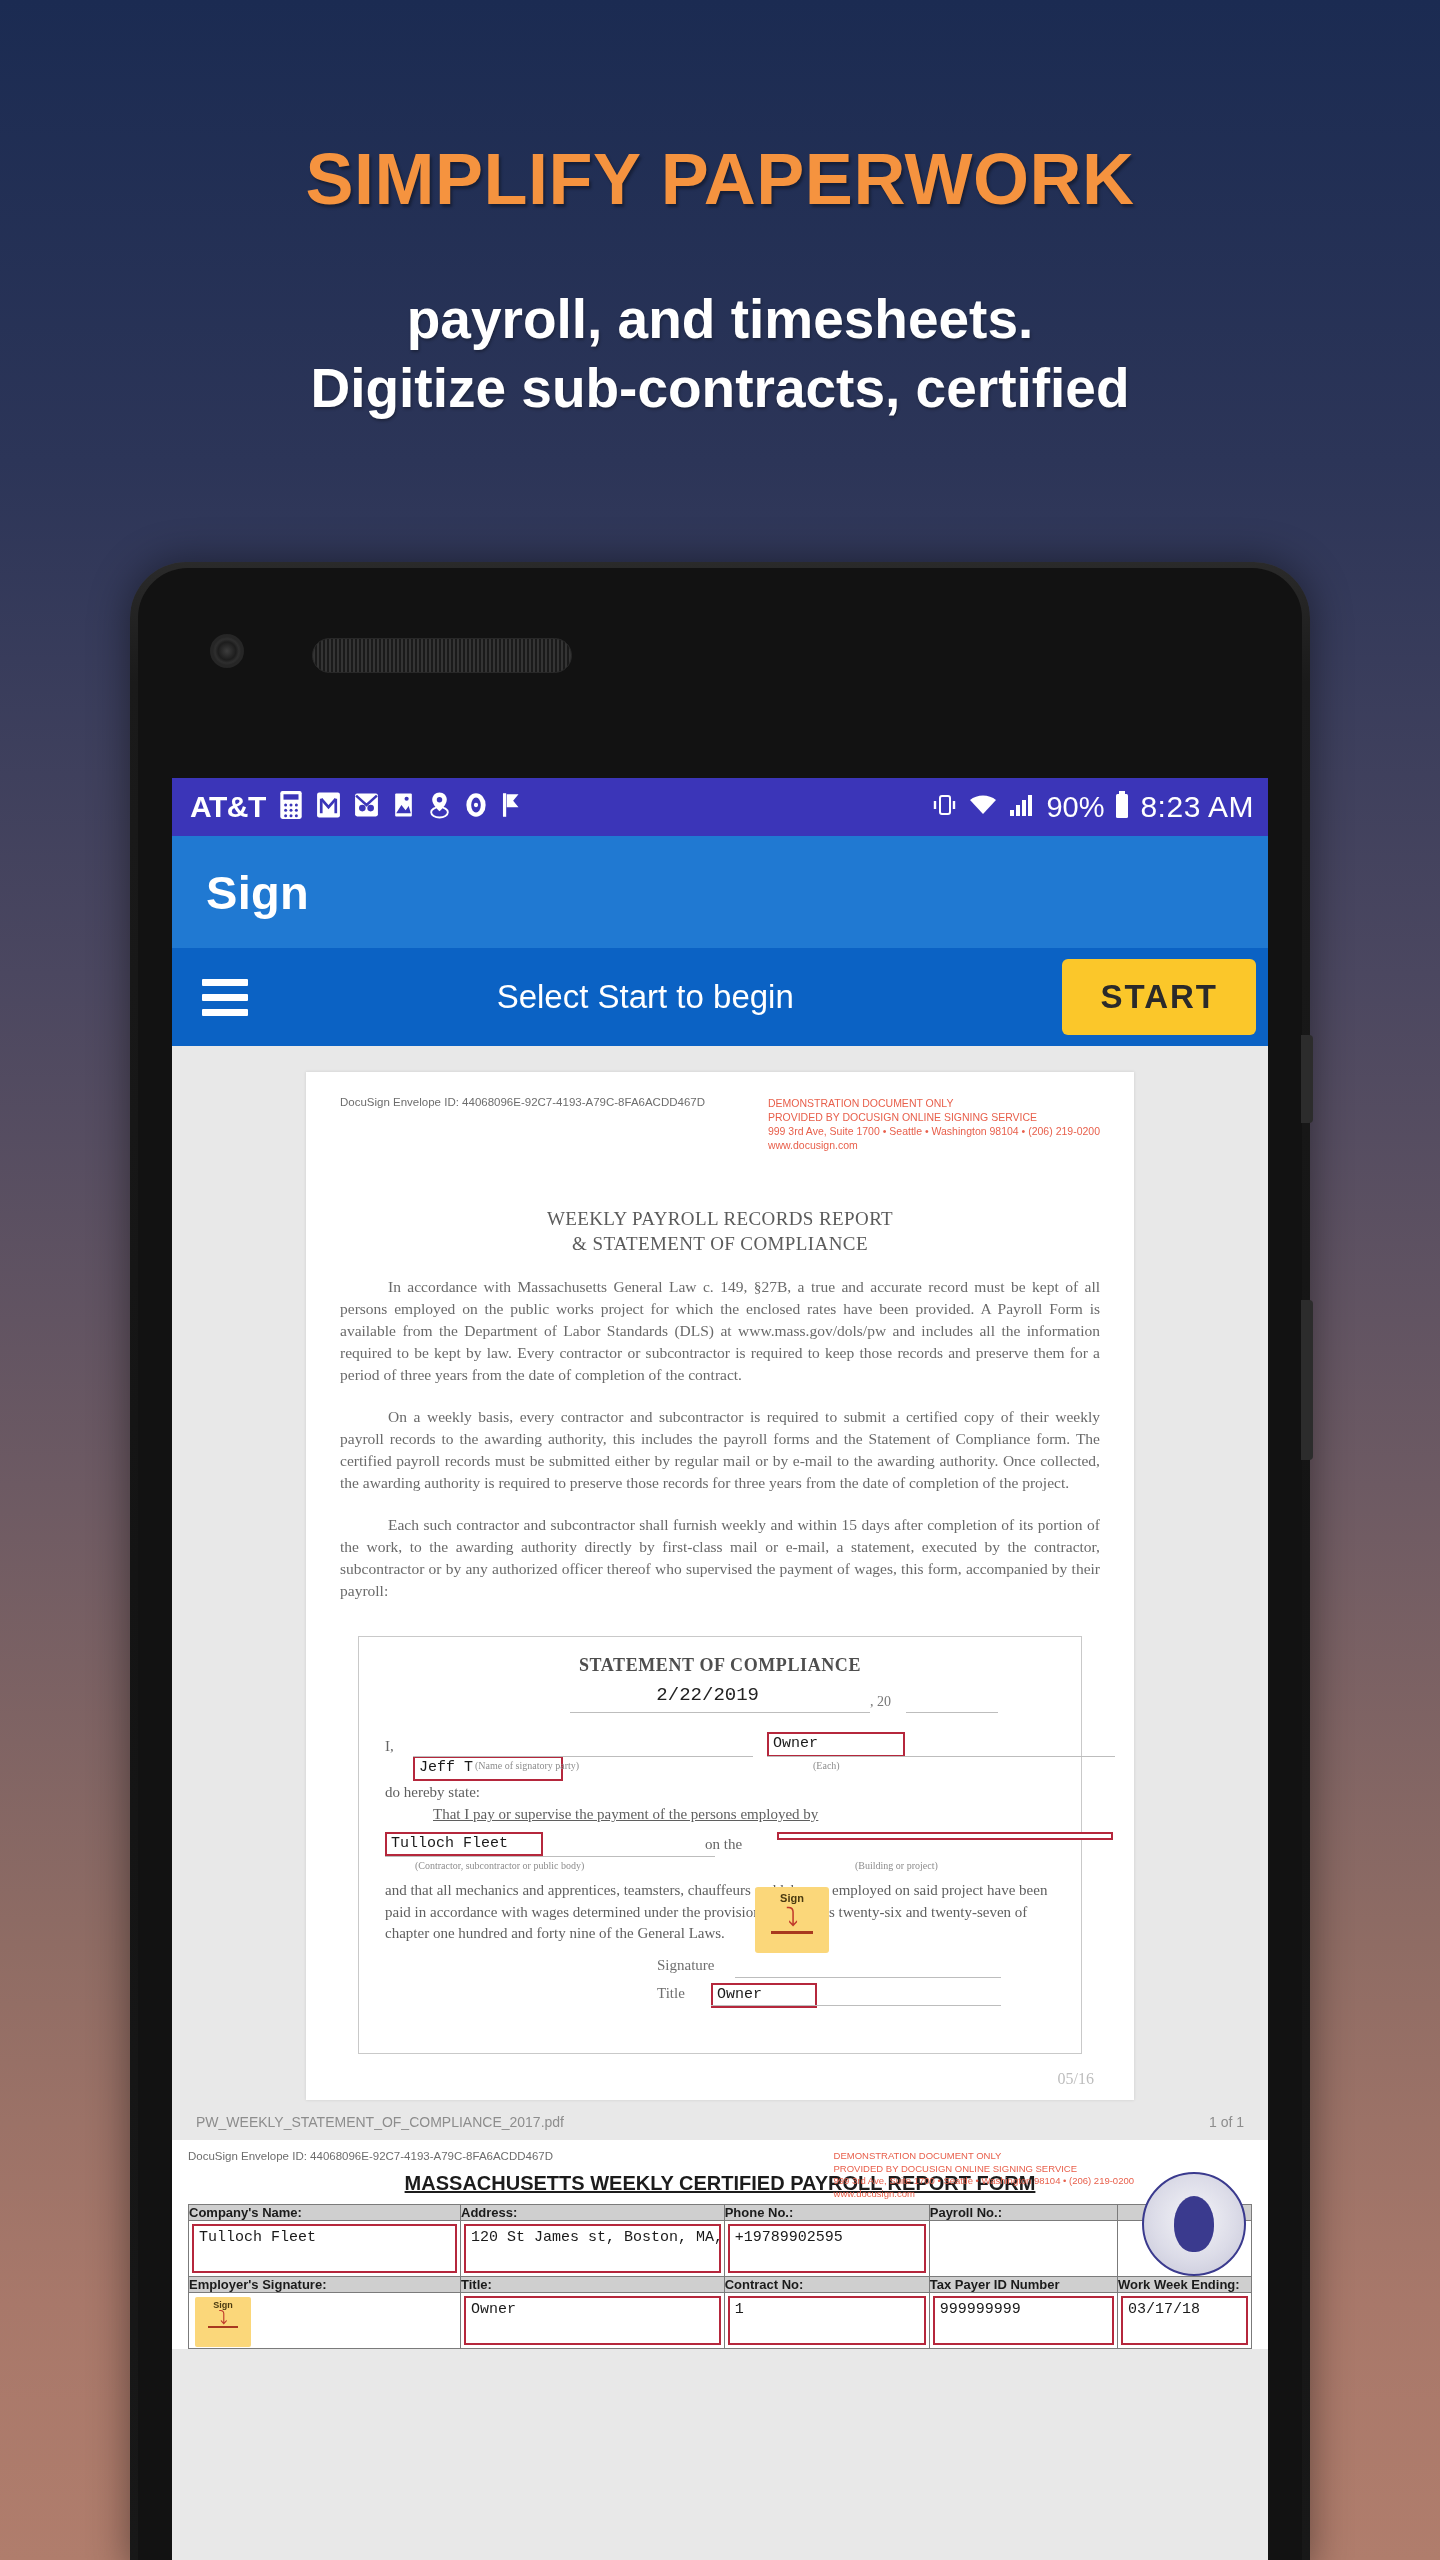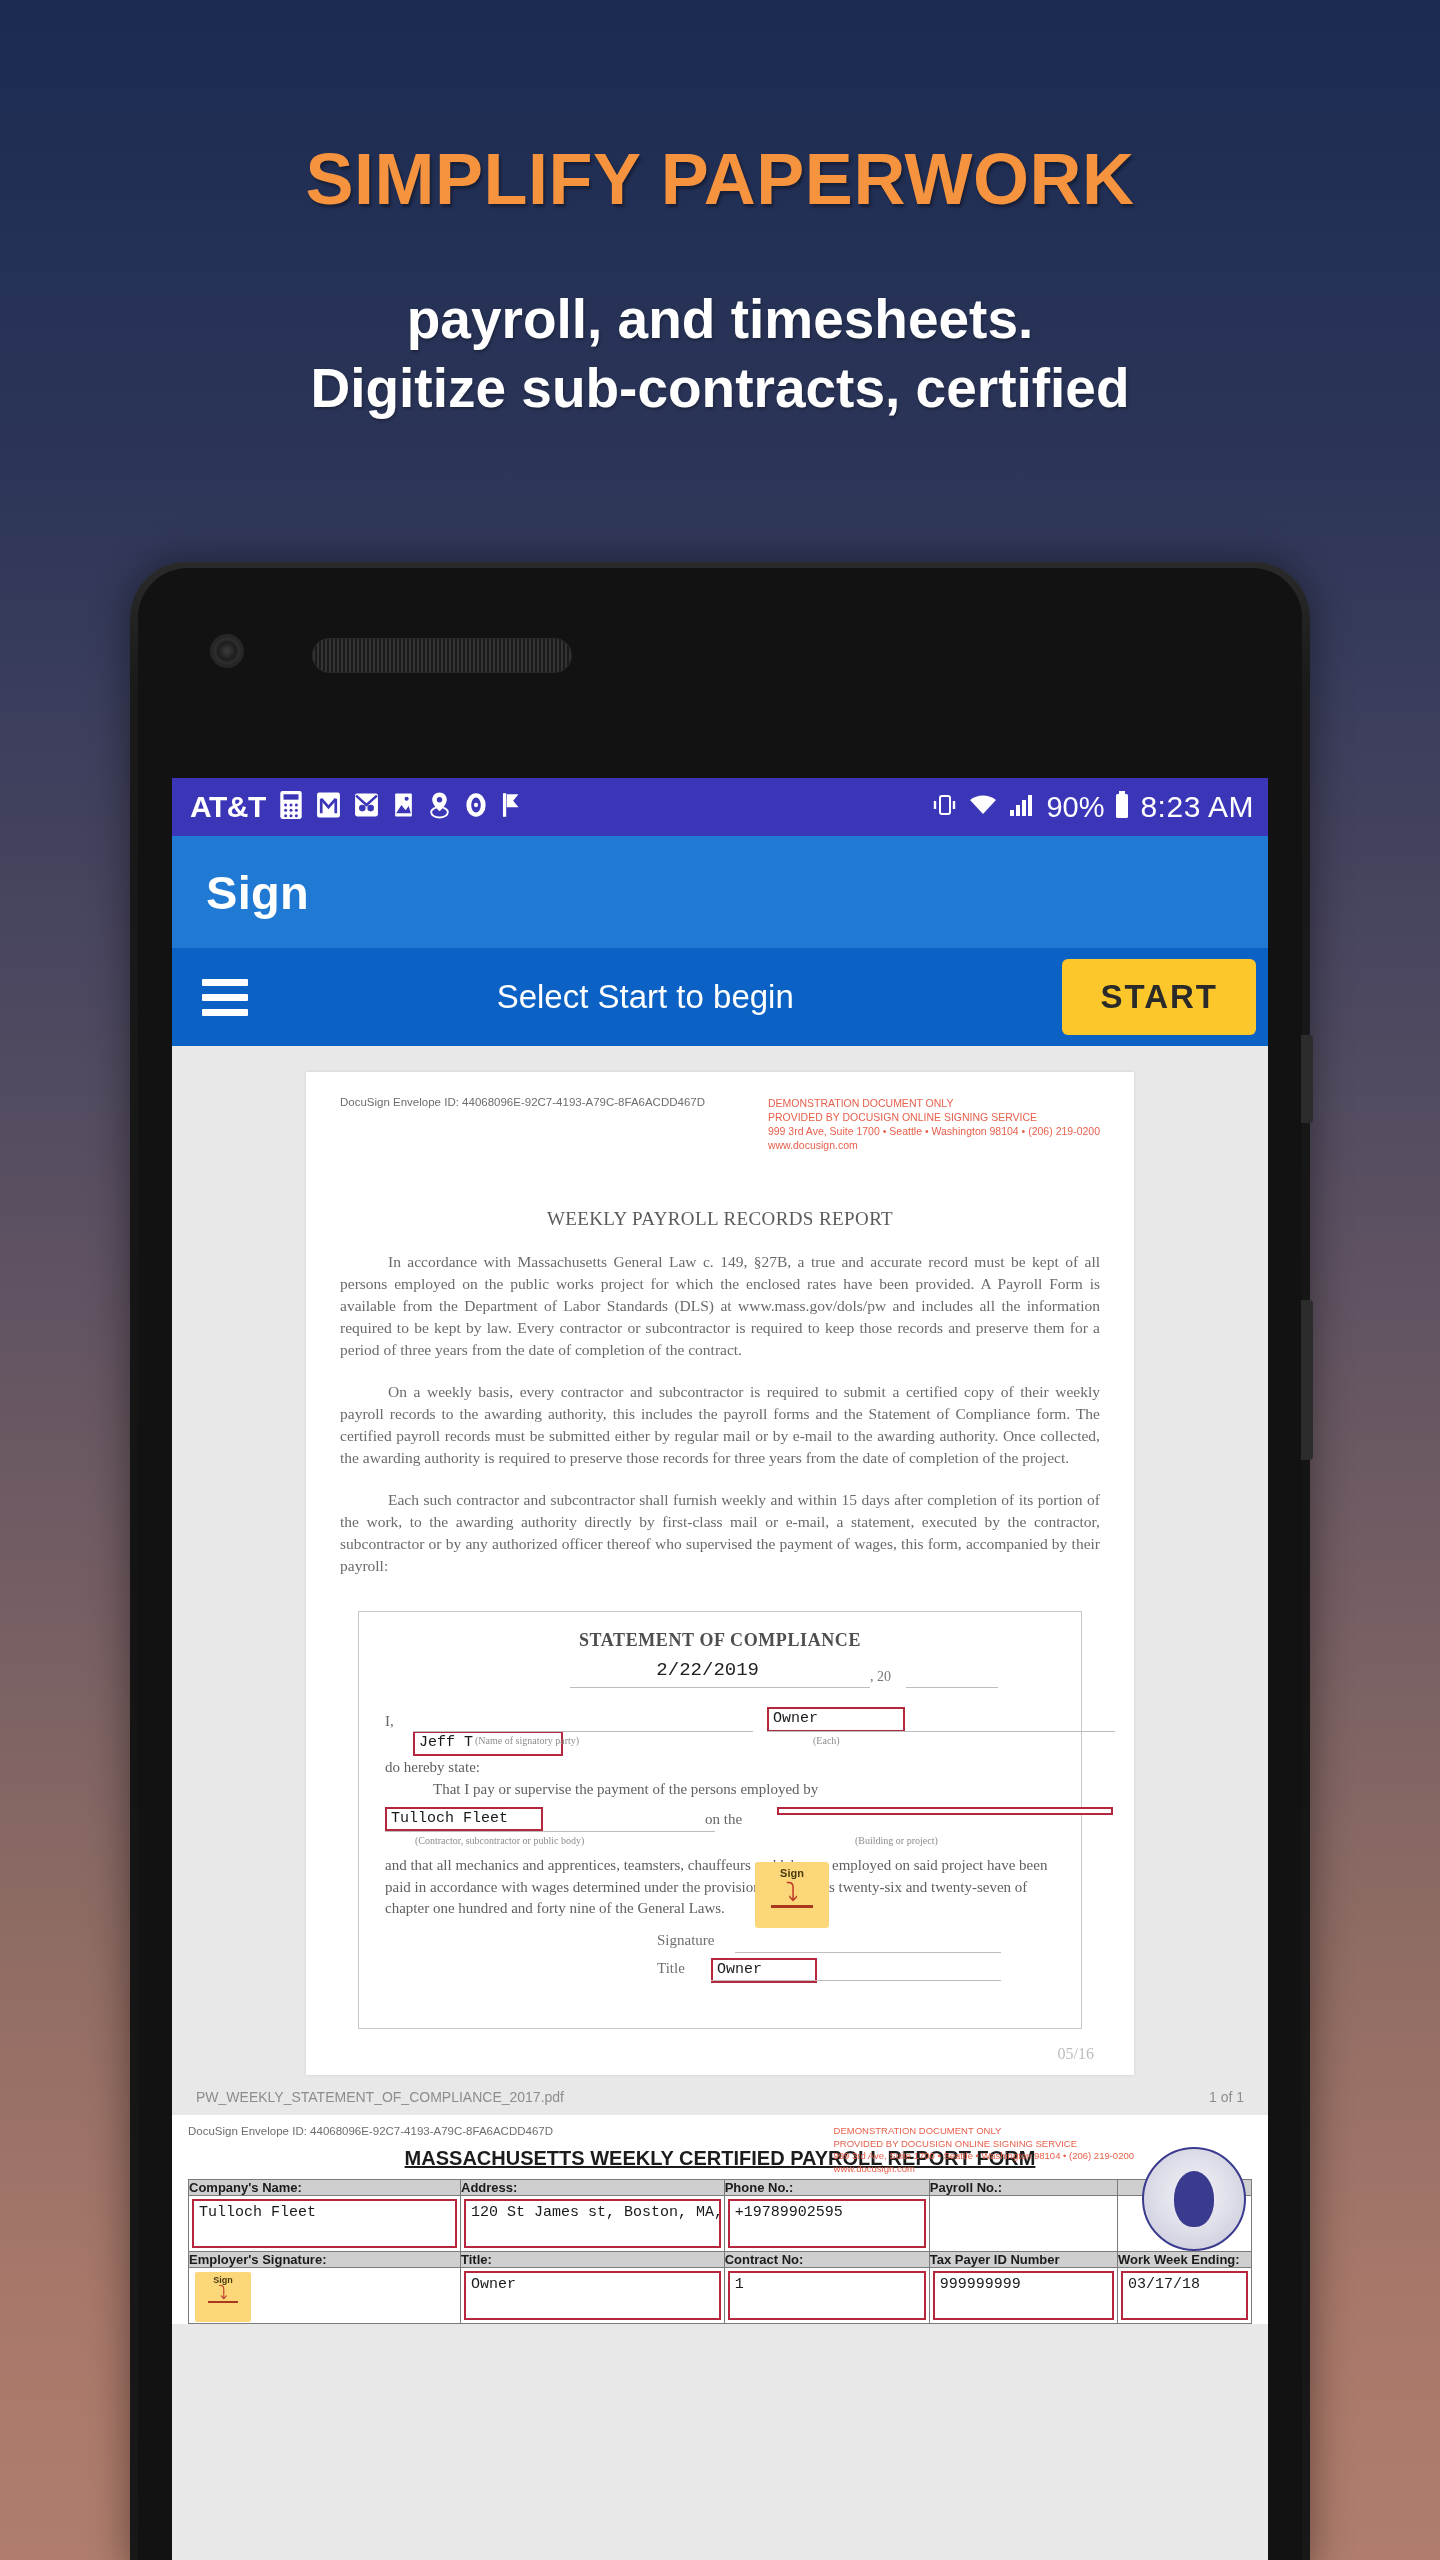--- a/index.html
+++ b/index.html
@@ -182,21 +182,21 @@
   .fld {
     position: absolute; border: 2px solid #b5273c; background: #fff;
     font-family: "Liberation Mono", monospace; font-size: 15px; color: #1a1a1a;
     padding: 2px 4px; line-height: 1.1; white-space: nowrap; overflow: hidden;
   }
   .underline { position: absolute; border-bottom: 1px solid #bdbdbd; }
   .cap { font-family:"Liberation Serif", serif; font-size: 10px; color: #8d8d8d; position: absolute; }
   .soc-text {
     font-family: "Liberation Serif", serif; font-size: 15px; color: #5f5f5f; line-height: 1.45;
   }
-  .soc-indent { text-indent: 48px; }
+  .soc-indent { text-indent: 48px; text-decoration: underline; }
   .sign-tag {
     position: absolute; background: #fbd77a; width: 74px; height: 66px;
     border-radius: 3px; text-align: center; padding-top: 5px;
   }
   .sign-tag .s-lbl { font-size: 11px; color: #4a3a10; font-weight: bold; }
   .sign-tag .s-arw { font-size: 26px; color: #c0392b; line-height: .85; margin-top: 2px; }
   .sign-tag .s-bar { width: 42px; height: 3px; background: #a8391f; margin: 2px auto 0; }
 
   .sig-block { margin-top: 10px; position: relative; height: 72px; }
   .sig-lbl { font-family:"Liberation Serif", serif; font-size: 15px; color: #6f6f6f; position: absolute; }
@@ -380,20 +380,21 @@
         <div class="demo-block">
           <div>DEMONSTRATION DOCUMENT ONLY</div>
           <div>PROVIDED BY DOCUSIGN ONLINE SIGNING SERVICE</div>
           <div>999 3rd Ave, Suite 1700 • Seattle • Washington 98104 • (206) 219-0200</div>
           <div>www.docusign.com</div>
         </div>
       </div>
 
       <div class="doc-title">
         <div>WEEKLY PAYROLL RECORDS REPORT</div>
+        <div>&amp; STATEMENT OF COMPLIANCE</div>
       </div>
 
       <div class="doc-p">In accordance with Massachusetts General Law c. 149, §27B, a true and accurate record must be kept of all persons employed on the public works project for which the enclosed rates have been provided. A Payroll Form is available from the Department of Labor Standards (DLS) at www.mass.gov/dols/pw and includes all the information required to be kept by law. Every contractor or subcontractor is required to keep those records and preserve them for a period of three years from the date of completion of the contract.</div>
       <div class="doc-p">On a weekly basis, every contractor and subcontractor is required to submit a certified copy of their weekly payroll records to the awarding authority, this includes the payroll forms and the Statement of Compliance form. The certified payroll records must be submitted either by regular mail or by e-mail to the awarding authority. Once collected, the awarding authority is required to preserve those records for three years from the date of completion of the project.</div>
       <div class="doc-p">Each such contractor and subcontractor shall furnish weekly and within 15 days after completion of its portion of the work, to the awarding authority directly by first-class mail or e-mail, a statement, executed by the contractor, subcontractor or by any authorized officer thereof who supervised the payment of wages, this form, accompanied by their payroll:</div>
 
       <div class="soc">
         <div class="soc-title">STATEMENT OF COMPLIANCE</div>
 
         <div class="soc-date">

